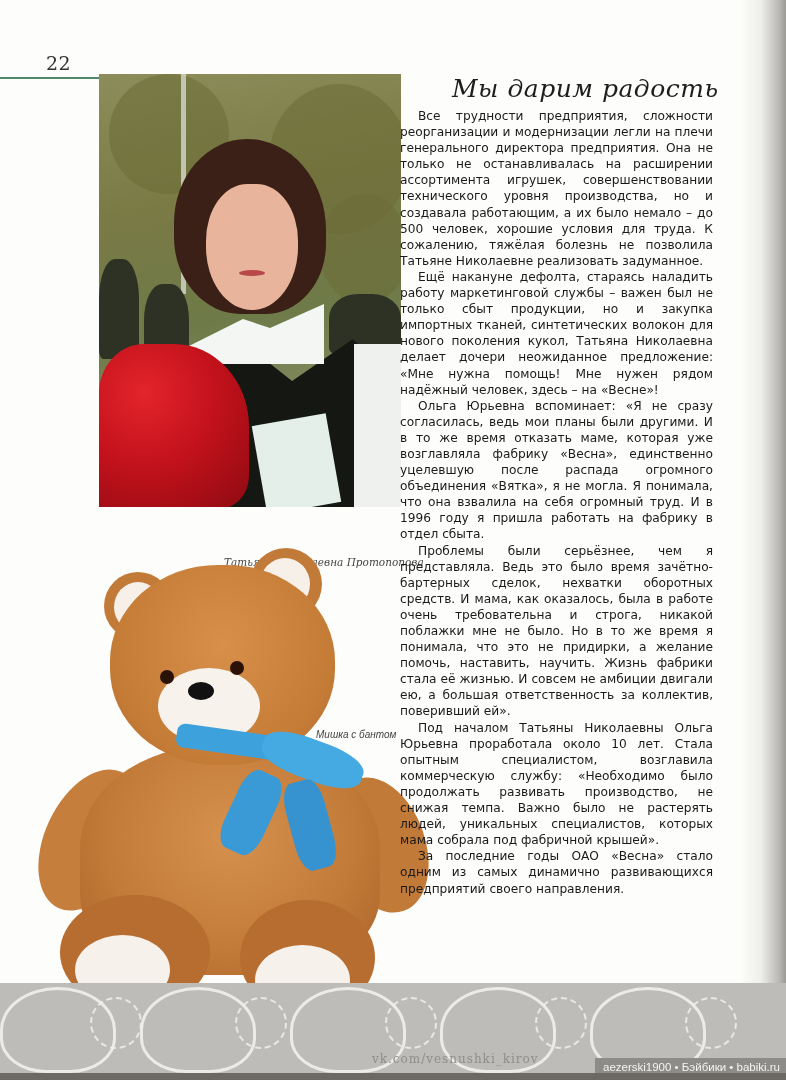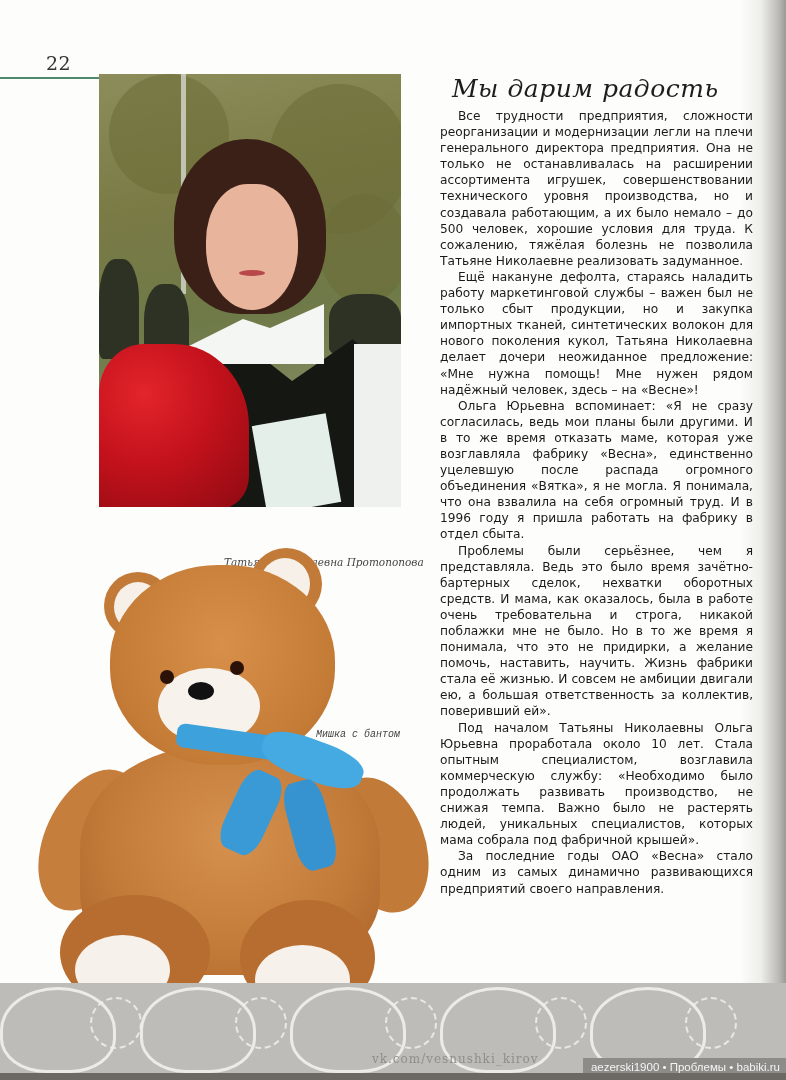--- a/index.html
+++ b/index.html
@@ -76,29 +76,29 @@
   .bear .muzzle { left:158px; top:668px; width:102px; height:76px; background:#f7f3ec; border-radius:50%; }
   .bear .nose { left:188px; top:682px; width:26px; height:18px; background:#111; border-radius:50%; }
   .bear .eye-l { left:160px; top:670px; width:14px; height:14px; background:#2a1208; border-radius:50%; }
   .bear .eye-r { left:230px; top:661px; width:14px; height:14px; background:#2a1208; border-radius:50%; }
   .bear .ribbon { left:176px; top:733px; width:150px; height:24px; background:#3da1dc; border-radius:8px; transform:rotate(8deg); }
   .bear .bow1 { left:260px; top:740px; width:105px; height:40px; background:#45a9e2; border-radius:40%; transform:rotate(20deg); }
   .bear .bow2 { left:230px; top:770px; width:42px; height:85px; background:#3a9ad6; border-radius:30%; transform:rotate(25deg); }
   .bear .bow3 { left:290px; top:780px; width:40px; height:90px; background:#3793cf; border-radius:30%; transform:rotate(-15deg); }
   .caption-bear {
     position:absolute; left:316px; top:729px; font-size:10px; font-style:italic;
-    font-family:Liberation Mono, monospace; color:#444;
+    font-family:Liberation Sans, sans-serif; color:#444;
   }
   
   .article-title {
     position:absolute; left:452px; top:66px; font-size:25px; font-style:italic;
     font-family:"DejaVu Serif", serif; color:#1d1d1d; letter-spacing:0.5px;margin-top:8px;
   }
   .article-body {
-    position:absolute; left:440px; top:108px; width:313px;
+    position:absolute; left:400px; top:108px; width:313px;
     font-size:12.2px; line-height:16.1px; text-align:justify; color:#1a1a1a;
   }
   .article-body p { margin:0; text-indent:18px; }
   
   .lace {
     position:absolute; left:0; top:983px; width:786px; height:90px;
     background:#bdbcb8;
   }
   .lace .motif {
     position:absolute; top:4px; width:110px; height:80px; border:3px solid #f1f0ec;
@@ -186,14 +186,14 @@
   <div class="flower" style="left:235px;"></div>
   <div class="motif" style="left:290px;"></div>
   <div class="flower" style="left:385px;"></div>
   <div class="motif" style="left:440px;"></div>
   <div class="flower" style="left:535px;"></div>
   <div class="motif" style="left:590px;"></div>
   <div class="flower" style="left:685px;"></div>
 </div>
 
 <div class="watermark-vk">vk.com/vesnushki_kirov</div>
-<div class="watermark-site">aezerski1900 • Проблемы • babiki.ru</div>
+<div class="watermark-site">aezerski1900 • Бэйбики • babiki.ru</div>
 <div class="bottom-edge"></div>
 
 </body></html>

